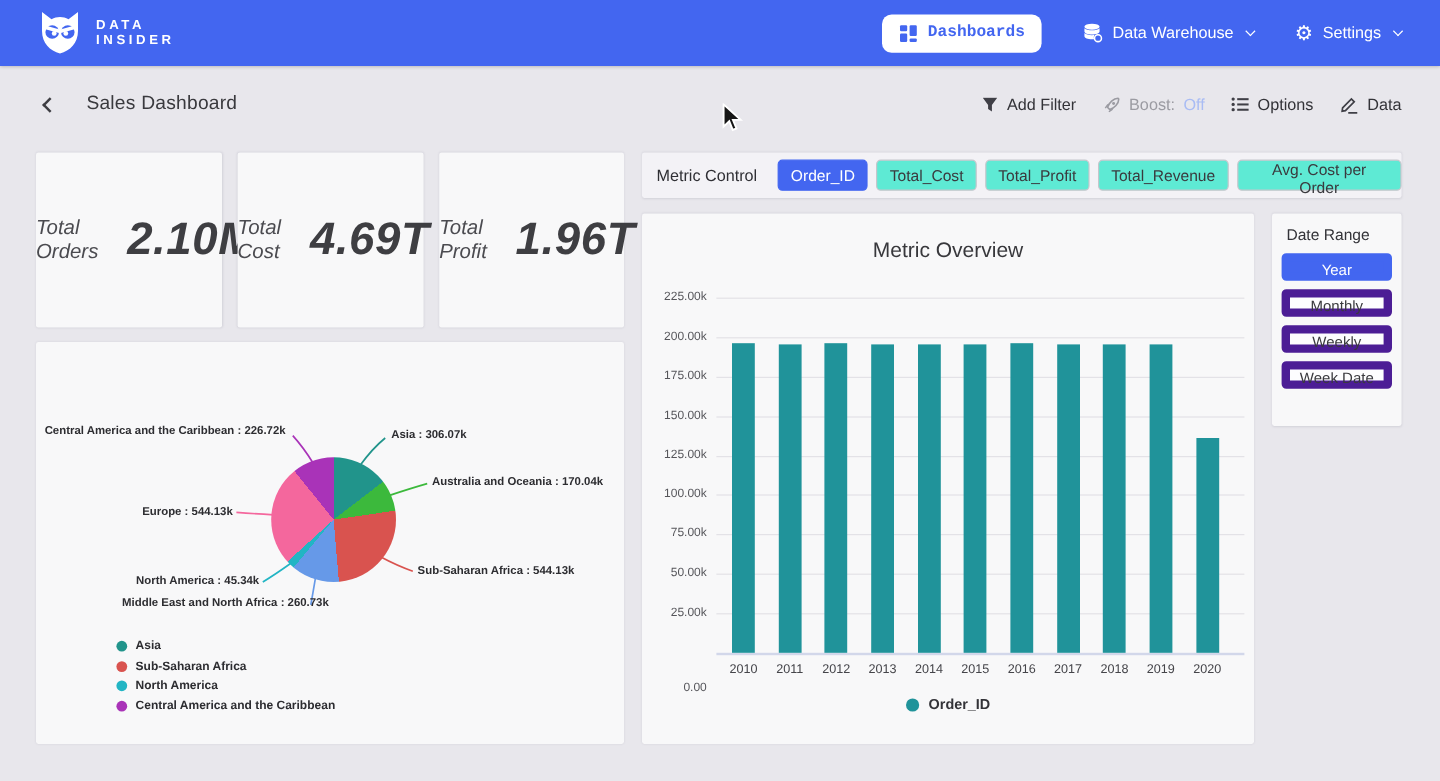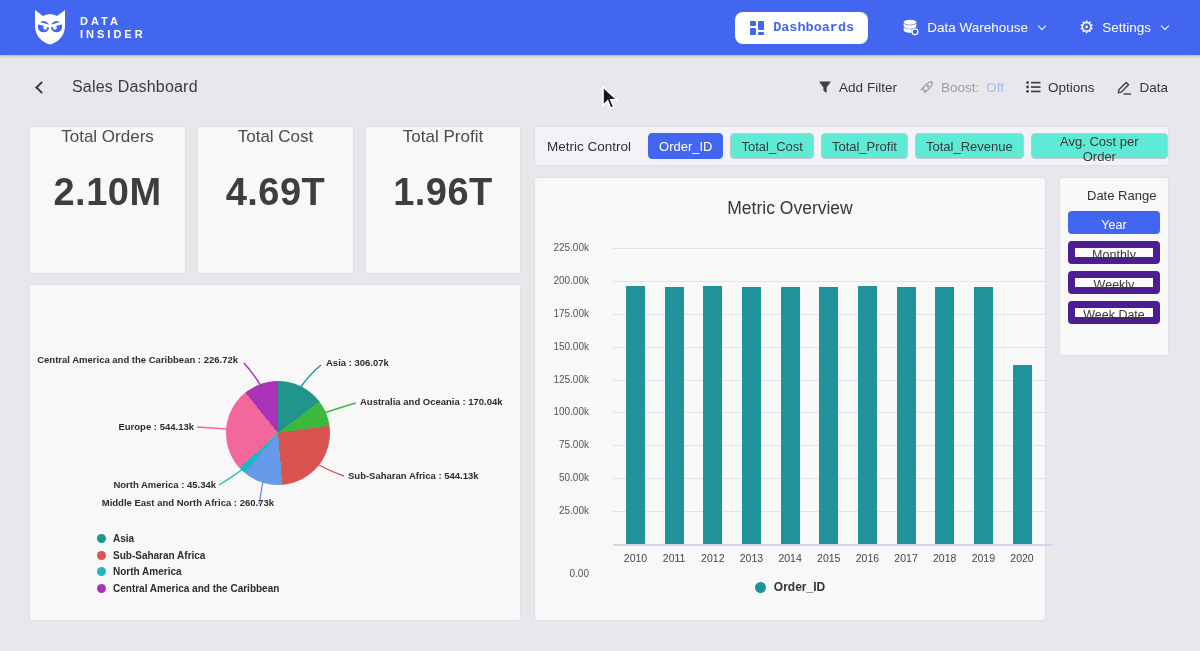--- a/index.html
+++ b/index.html
@@ -32,22 +32,22 @@
   .subheader h1 { font-size:16px; font-weight:500; color:#3a3a3e; margin-left:20px; letter-spacing:.2px; }
   .toolbar { margin-left:auto; display:flex; align-items:center; gap:22px; }
   .tool { display:flex; align-items:center; gap:7px; font-size:13.5px; font-weight:500; color:#333338; cursor:pointer; }
   .tool .muted { color:#9b9ba2; }
   .tool .off { color:#a9bcf4; }
 
   
   .card { position:absolute; background:#f8f8f9; border-radius:2px; box-shadow:0 0 2px rgba(60,60,80,.12); }
 
   
-  .kpi { width:155px; height:146px; top:127px; display:flex; flex-direction:column; align-items:center;
-         gap:24px; }
+  .kpi { width:155px; height:146px; top:127px; display:flex; flex-direction:row; align-items:center;
+         gap:24px;font-style:italic; }
   .kpi .kpi-label { font-size:17px; font-weight:500; color:#4b4b50; }
   .kpi .kpi-value { font-size:38px; font-weight:bold; color:#3e3e42; letter-spacing:.5px; }
   #kpi-0 { left:30px; } #kpi-1 { left:198px; } #kpi-2 { left:366px; width:154px; }
 
   
   .metric-bar { left:535px; top:127px; width:633px; height:38px; background:#f3f2f6;
                 display:flex; align-items:center; padding-left:12px; gap:7px; }
   .metric-bar .mc-label { font-size:13.5px; font-weight:500; color:#2f2f34; margin-right:10px; }
   .chip { height:26px; padding:0 10px; font-size:13px; color:#3a3a3e; background:#5eead4;
           border:1px solid #c6c6cc; border-radius:4px; cursor:pointer; font-family:inherit; }
@@ -66,33 +66,33 @@
   .pl-northamerica { right:304px; top:194px; }
   .pl-europe { right:326px; top:136px; }
   .pl-centralamerica { right:282px; top:69px; }
   .pie-legend { position:absolute; top:248px; left:67px; display:flex; gap:62px; }
   .legend-col { display:flex; flex-direction:column; gap:5.5px; }
   .legend-item { display:flex; align-items:center; gap:7px; font-size:10px; font-weight:bold; color:#2d2d31; cursor:pointer; }
   .legend-item .dot { width:9px; height:9px; border-radius:50%; flex:0 0 auto; }
 
   
   .bar-card { left:535px; top:178px; width:510px; height:442px; }
-  .plot { position:absolute; left:78px; top:70px; width:440px; height:212px; }
+  .plot { position:absolute; left:62px; top:70px; width:440px; height:212px; }
   .gridline { position:absolute; left:0; width:440px; height:1px; background:#e3e2e7; }
   .gridline.zero { height:2px; background:#d2d7ea; }
   .ytick { position:absolute; left:0; width:54px; text-align:right; font-size:10px; color:#55555a; }
   .bar { position:absolute; width:19px; cursor:pointer; }
   .xtick { position:absolute; top:304px; width:38px; text-align:center; font-size:10.5px; color:#45454a; }
   .bar-legend { position:absolute; top:402px; left:0; width:100%; display:flex; align-items:center;
                 justify-content:center; gap:8px; font-size:12px; font-weight:bold; color:#333338; }
   .bar-legend .dot { width:11px; height:11px; border-radius:50%; }
 
   
   .date-card { left:1060px; top:178px; width:108px; height:177px; padding:10px 8px 0 8px; }
-  .date-card .dr-label { font-size:13px; font-weight:500; color:#333338; margin:0 0 8px 19px; }
+  .date-card .dr-label { font-size:13px; font-weight:500; color:#333338; margin:0 0 8px 4px; }
   .dr-buttons { display:flex; flex-direction:column; gap:7px; align-items:center; }
   .drbtn { width:92px; height:23px; font-size:12.5px; color:#3a3a3e; background:#fdfdfe;
            border:7px solid #4c1d95; border-radius:4px; cursor:pointer; font-family:inherit; }
   .drbtn.selected { background:#4366f0; border-color:#4366f0; color:#fff; }
 
   .cursor { position:absolute; left:598px; top:86px; z-index:50; pointer-events:none; }
 </style>
 </head>
 <body>
 

